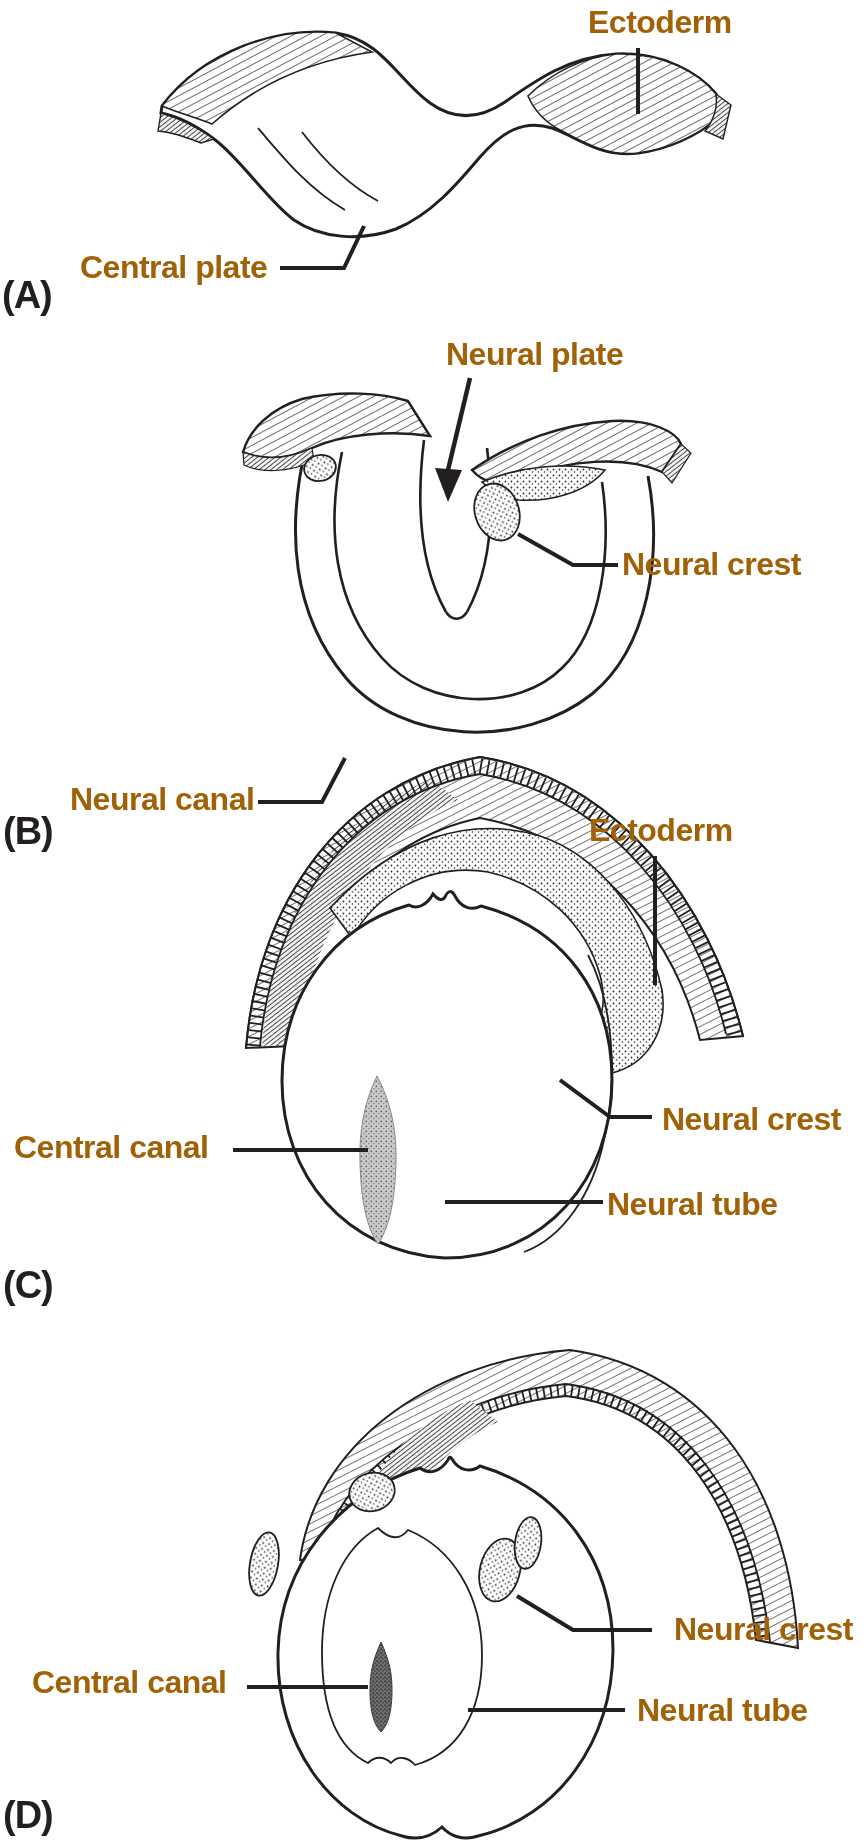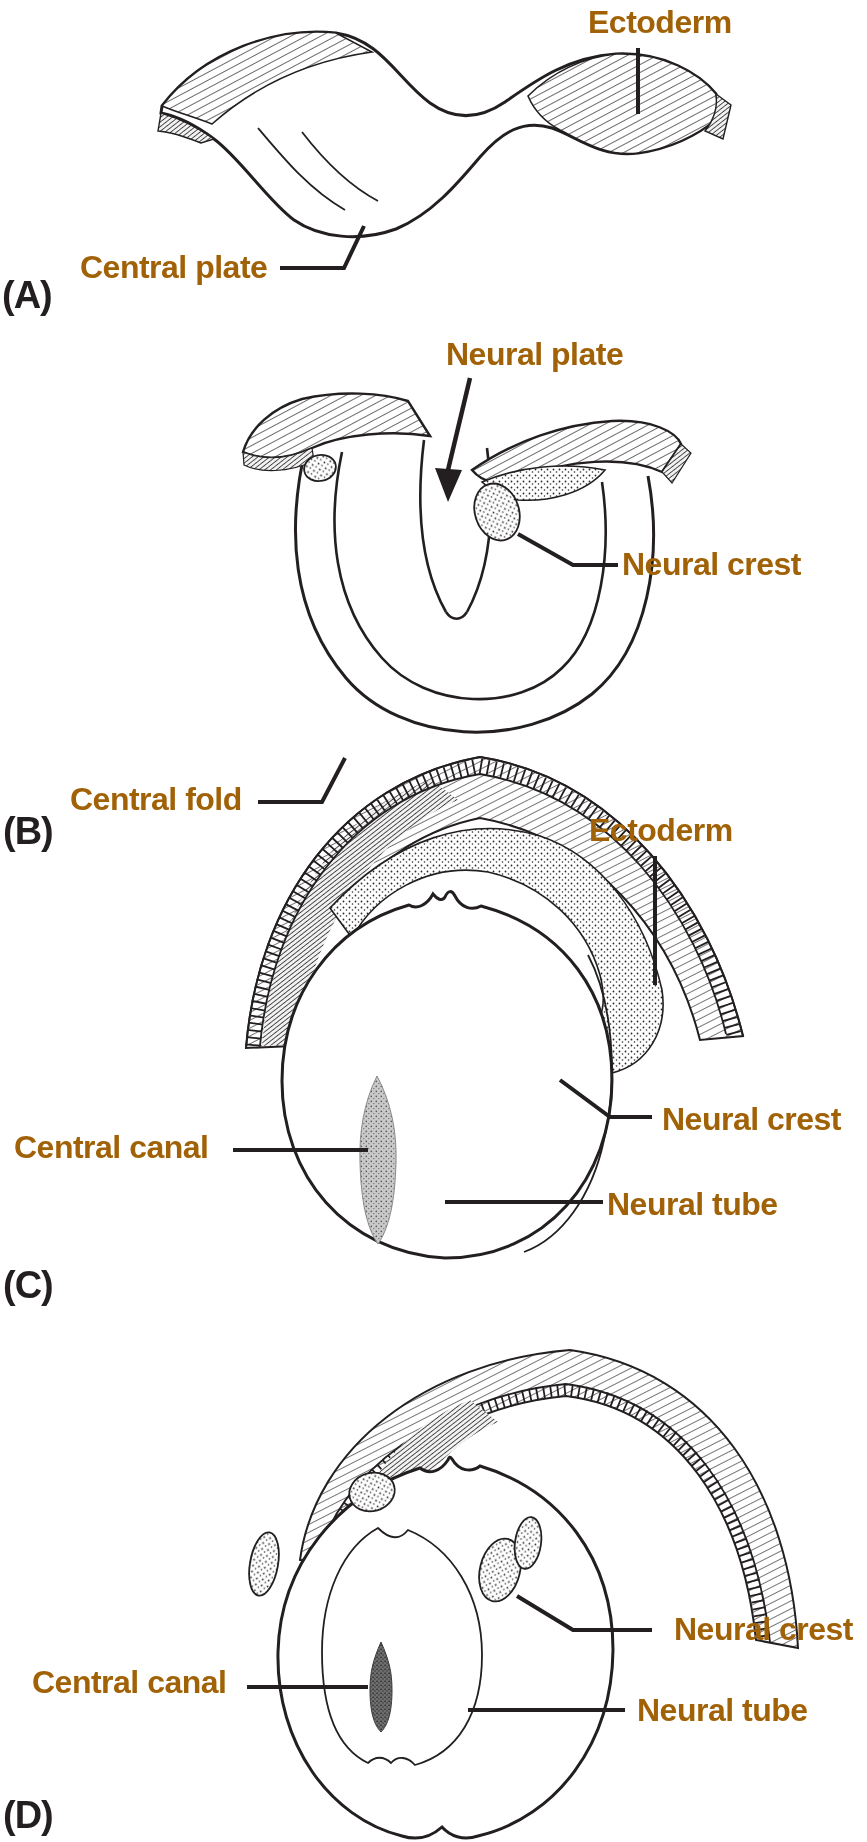--- a/index.html
+++ b/index.html
@@ -140,21 +140,21 @@
       <path class="leader" d="M468,1710 L625,1710"></path>
     </g>
   </svg>
 
   <div class="lbl" style="left:588px;top:6px">Ectoderm</div>
   <div class="lbl" style="left:80px;top:251px">Central plate</div>
   <div class="marker" style="left:2px;top:276px">(A)</div>
 
   <div class="lbl" style="left:446px;top:338px">Neural plate</div>
   <div class="lbl" style="left:622px;top:548px">Neural crest</div>
-  <div class="lbl" style="left:70px;top:783px">Central fold</div>
+  <div class="lbl" style="left:70px;top:783px">Neural canal</div>
   <div class="marker" style="left:3px;top:812px">(B)</div>
 
   <div class="lbl" style="left:589px;top:814px">Ectoderm</div>
   <div class="lbl" style="left:14px;top:1131px">Central canal</div>
   <div class="lbl" style="left:662px;top:1103px">Neural crest</div>
   <div class="lbl" style="left:607px;top:1188px">Neural tube</div>
   <div class="marker" style="left:3px;top:1266px">(C)</div>
 
   <div class="lbl" style="left:32px;top:1666px">Central canal</div>
   <div class="lbl" style="left:674px;top:1613px">Neural crest</div>

